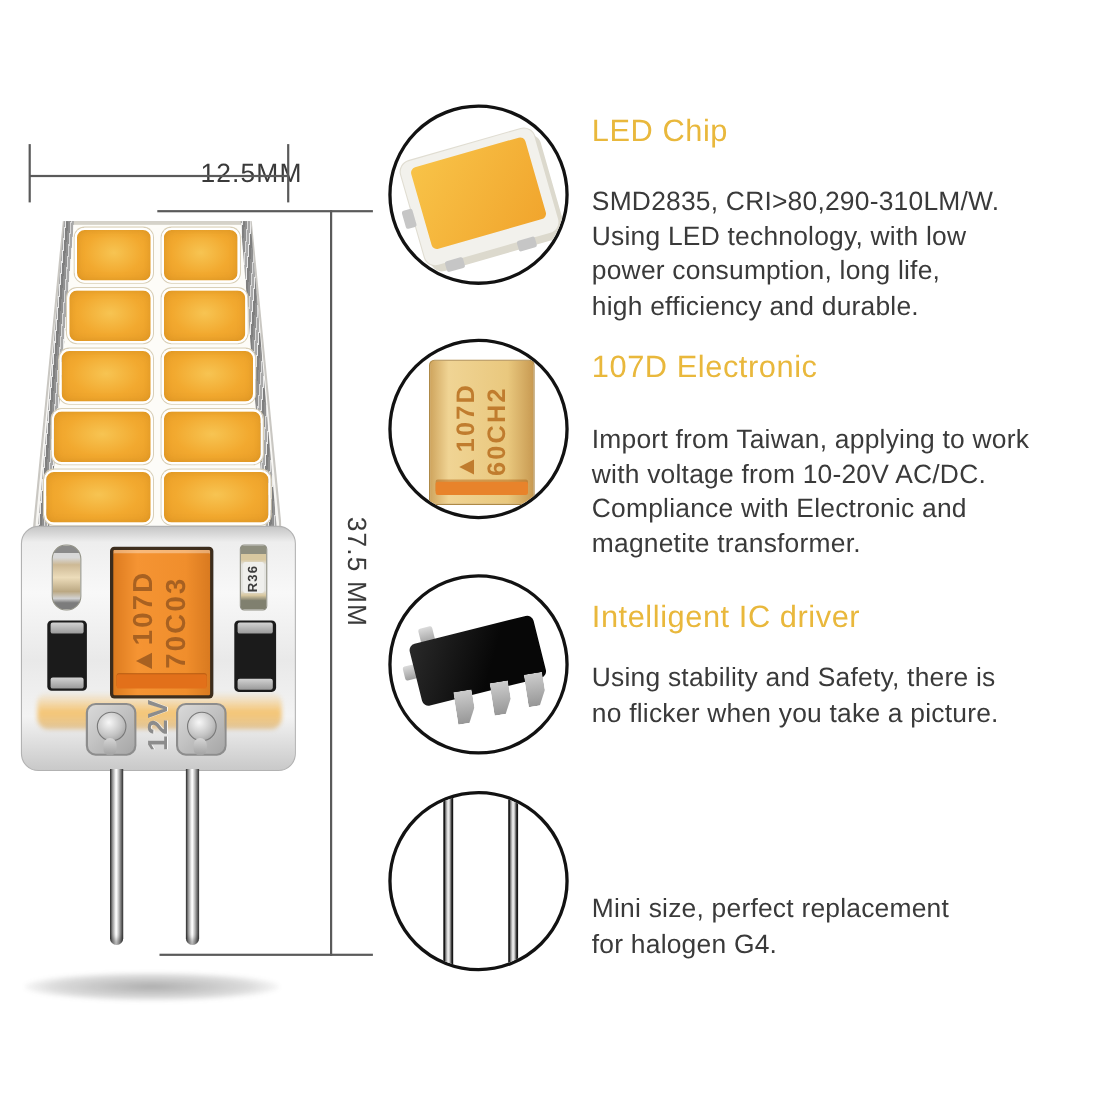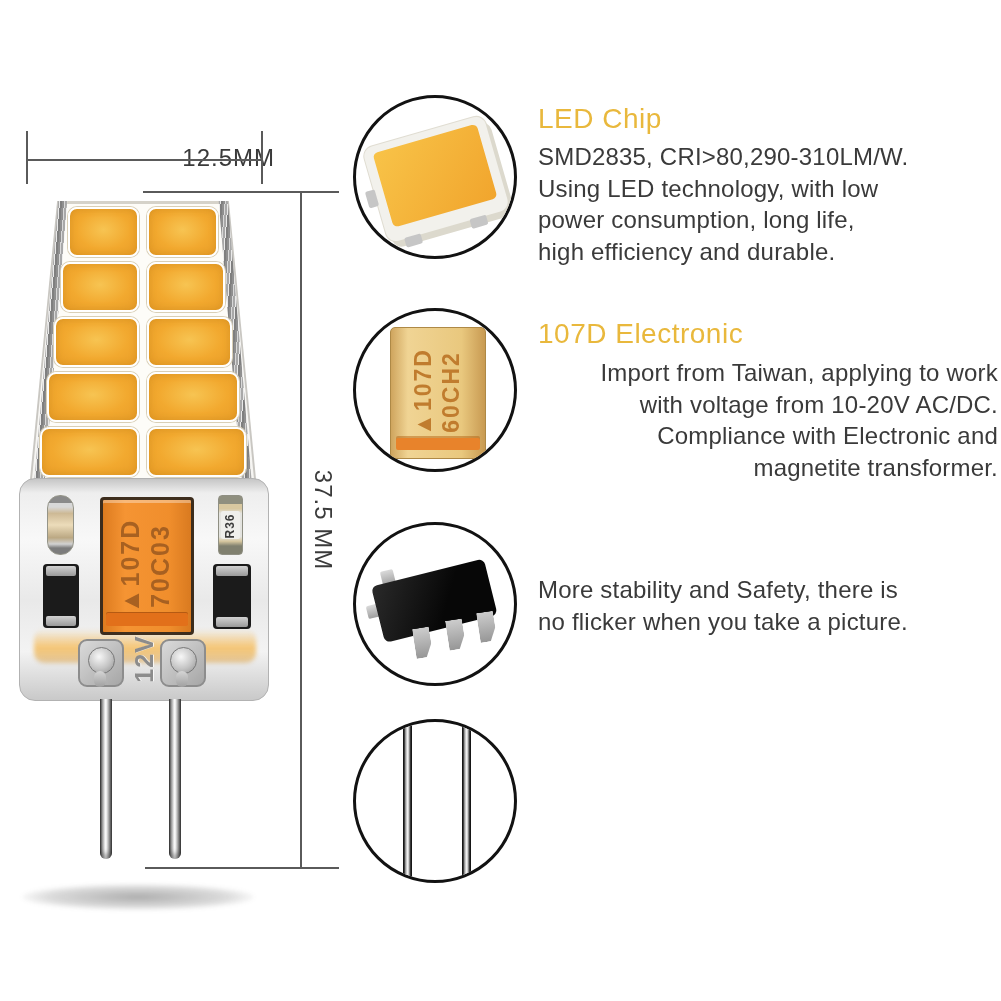--- a/index.html
+++ b/index.html
@@ -140,22 +140,22 @@
 
   .pin-photo{position:absolute;top:-6px;width:9px;height:176px;border-radius:0 0 5px 5px;
     background:linear-gradient(90deg,#161616 0 12%,#8a8a8a 25%,#f6f6f6 48%,#cfcfcf 62%,#161616 88%);}
   .pin-photo.a{left:47px;} .pin-photo.b{left:106px;}
 
   
   .callout-title{position:absolute;left:538px;width:460px;font-size:28px;font-weight:normal;
     color:var(--accent-heading);letter-spacing:.5px;}
   .ct1{top:103px;} .ct2{top:318px;} .ct3{top:545px;} .ct4{top:755px;}
   .callout-body{position:absolute;left:538px;width:460px;font-size:24px;line-height:31.5px;
-    color:var(--body-text);white-space:pre-line;letter-spacing:.2px;}
-  .cb1{top:141px;} .cb2{top:357px;text-align:right;} .cb3{top:574px;} .cb4{top:784px;}
+    color:var(--body-text);white-space:pre-line;letter-spacing:.2px;margin-top:27px;}
+  .cb1{top:141px;} .cb2{top:357px;} .cb3{top:574px;} .cb4{top:784px;}
 </style>
 </head>
 <body>
 
 <div class="canvas">
 
   <div class="dimw-label">12.5MM</div>
   <div class="hline dimw-line"></div>
   <div class="vline dimw-tick-l"></div>
   <div class="vline dimw-tick-r"></div>
@@ -259,21 +259,24 @@
   <div class="photo-circle pc3">
     <div class="ic-wrap">
       <div class="ic-leg-back b1"></div>
       <div class="ic-leg-back b2"></div>
       <div class="ic-body"></div>
       <div class="ic-leg f1"></div>
       <div class="ic-leg f2"></div>
       <div class="ic-leg f3"></div>
     </div>
   </div>
-  <div class="callout-body cb3">More stability and Safety, there is
+  <div class="callout-title ct3">Intelligent IC driver</div>
+  <div class="callout-body cb3">Using stability and Safety, there is
 no flicker when you take a picture.</div>
 
   <div class="photo-circle pc4">
     <div class="pin-photo a"></div>
     <div class="pin-photo b"></div>
   </div>
+  <div class="callout-body cb4">Mini size, perfect replacement
+for halogen G4.</div>
 
 </div>
 
 </body></html>

